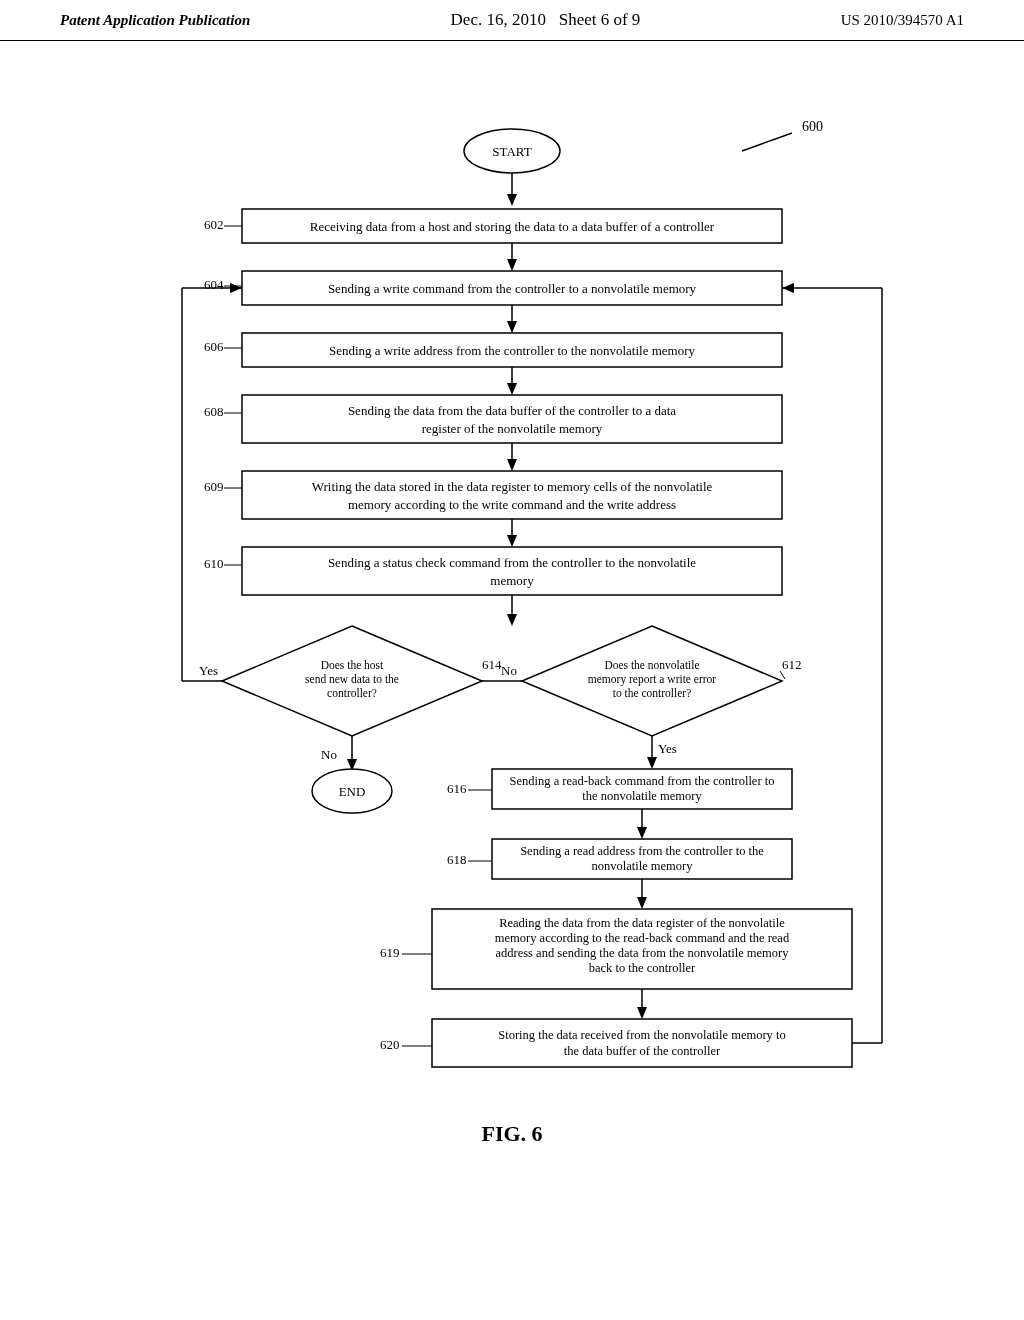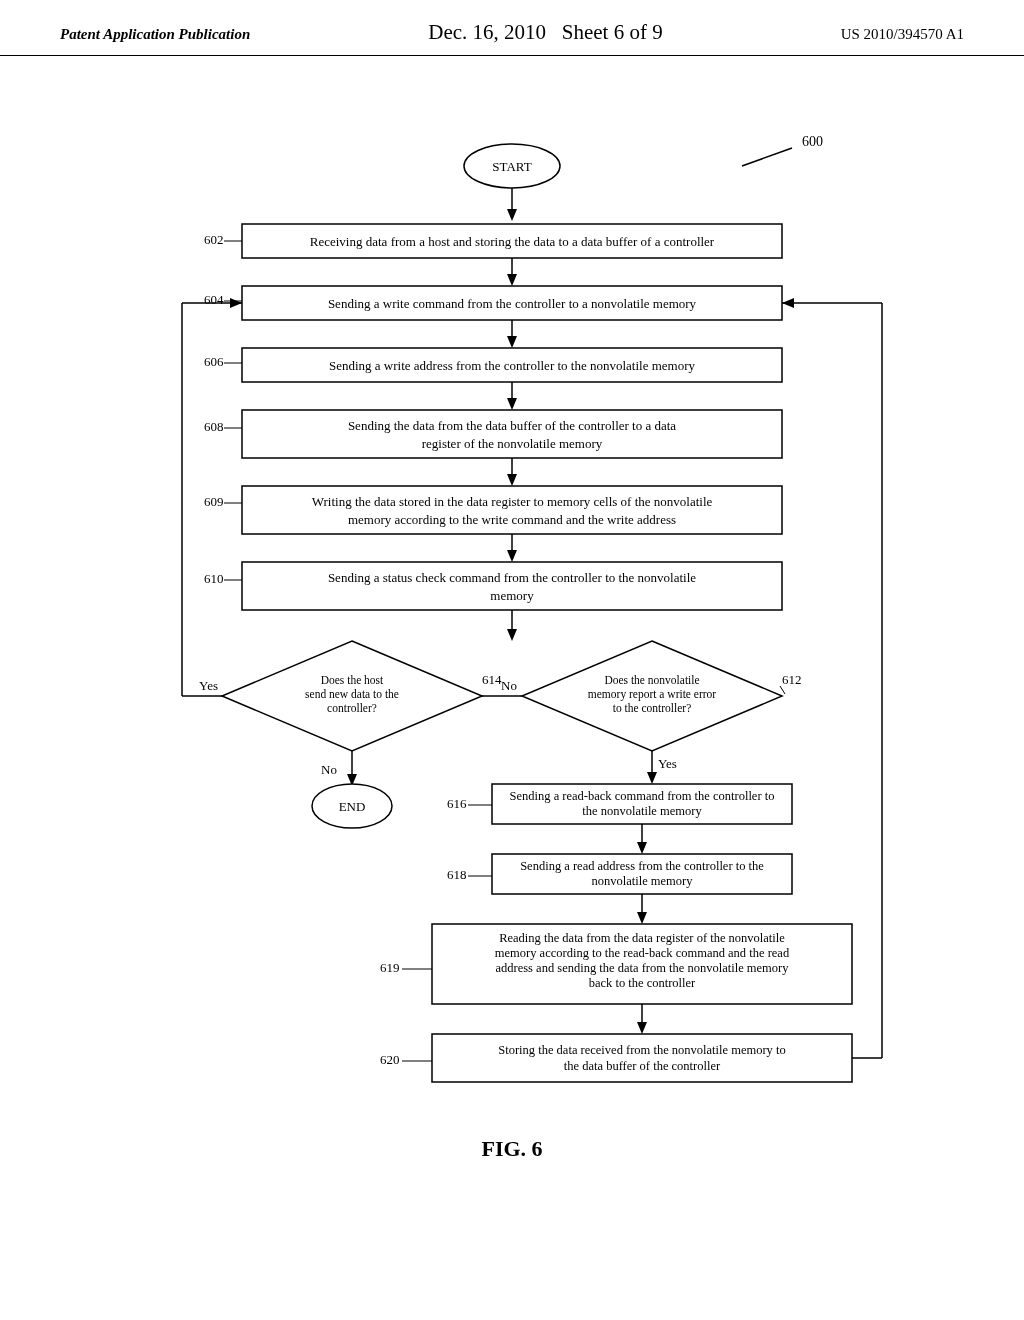--- a/index.html
+++ b/index.html
@@ -10,30 +10,30 @@
       font-family: 'Times New Roman', Times, serif;
       position: relative;
       overflow: hidden;
     }
 
     
     .header {
       display: flex;
       justify-content: space-between;
       align-items: baseline;
-      padding: 20px 60px 10px 60px;
+      padding: 10px 60px 10px 60px;
       border-bottom: 1px solid #000;
     }
     .header-left {
       font-weight: bold;
       font-size: 15px;
       font-style: italic;
     }
     .header-center {
-      font-size: 21px;
+      font-size: 17px;
       text-align: center;
     }
     .header-right {
       font-size: 15px;
     }
 
     
     .content {
       padding: 20px 60px 20px 60px;
       display: flex;

